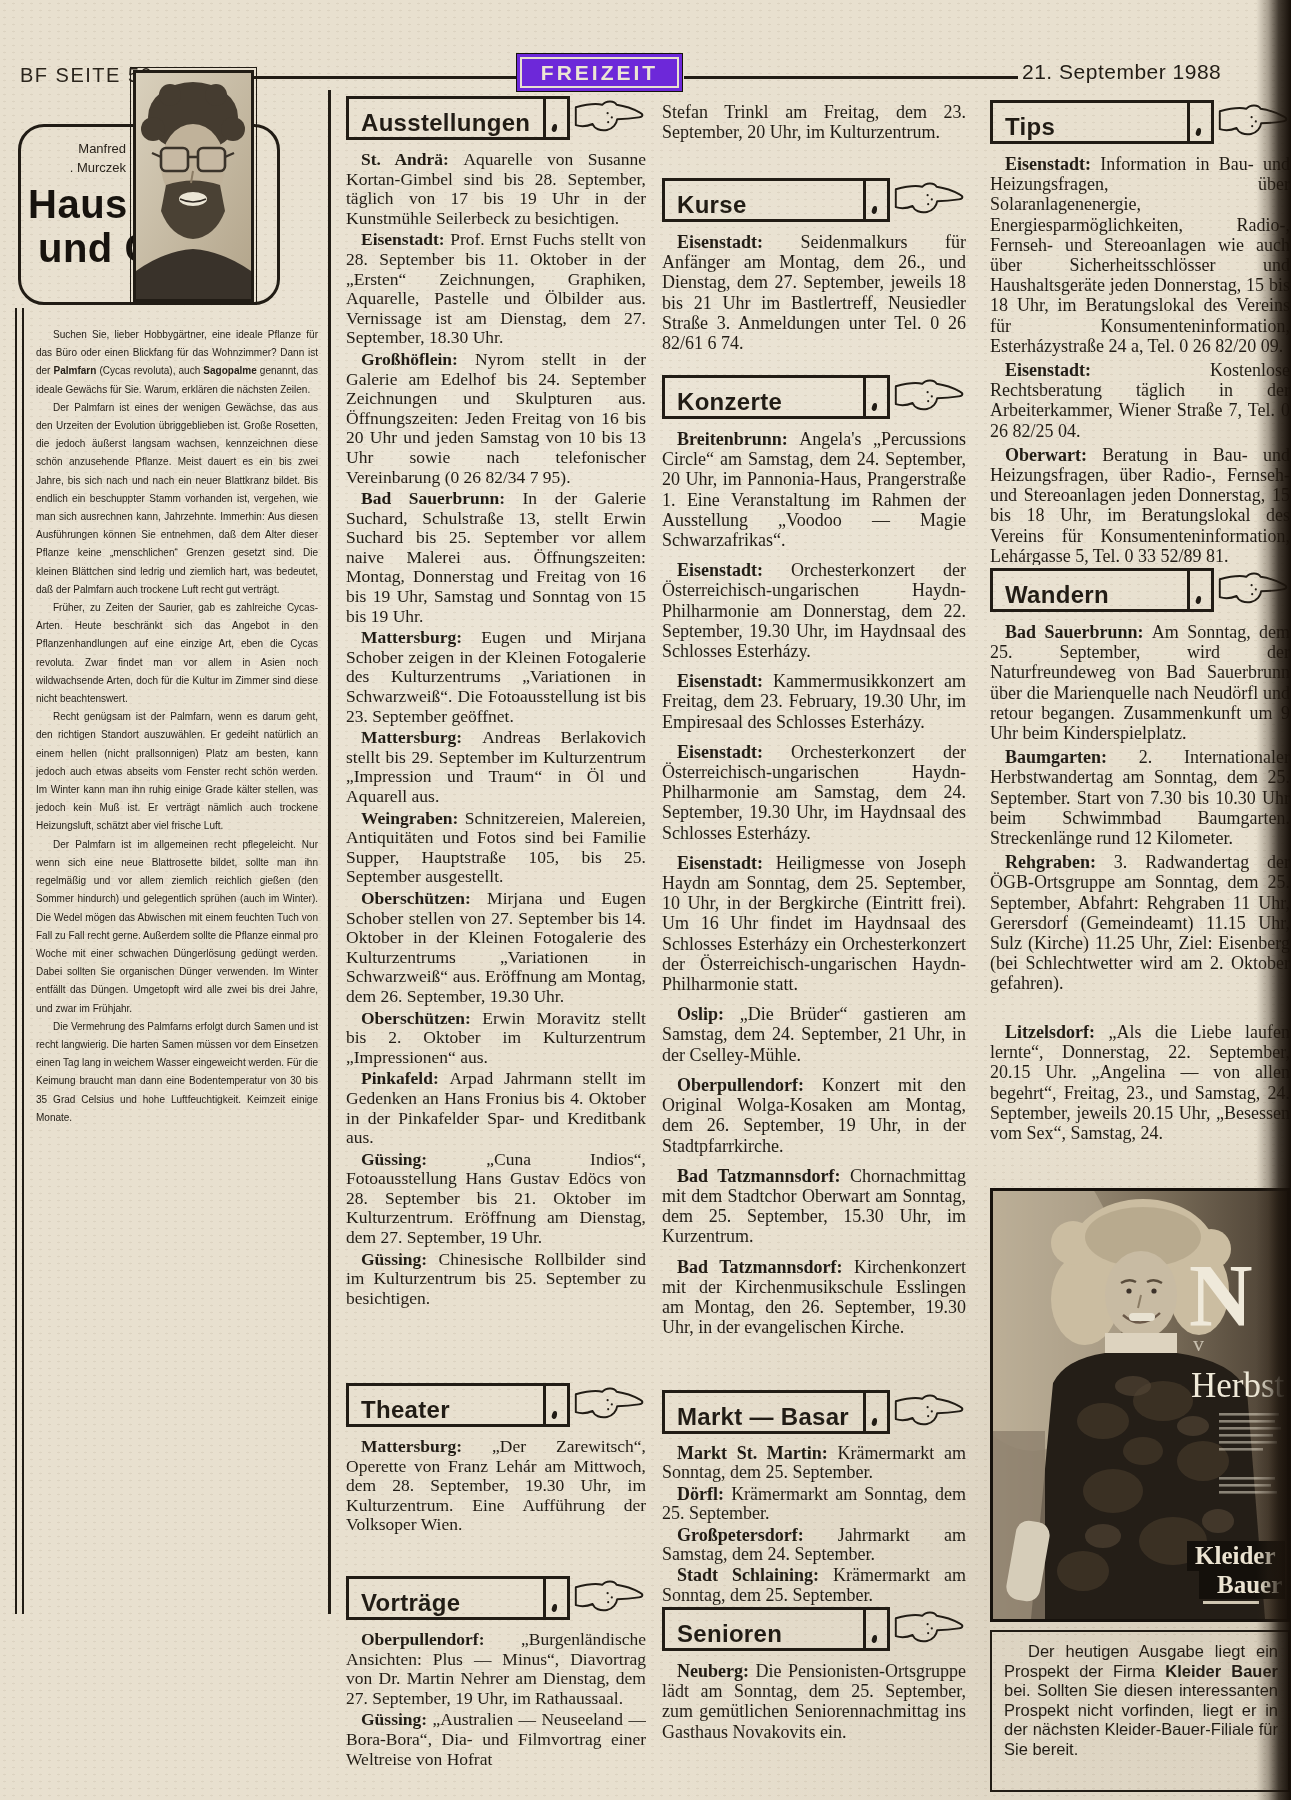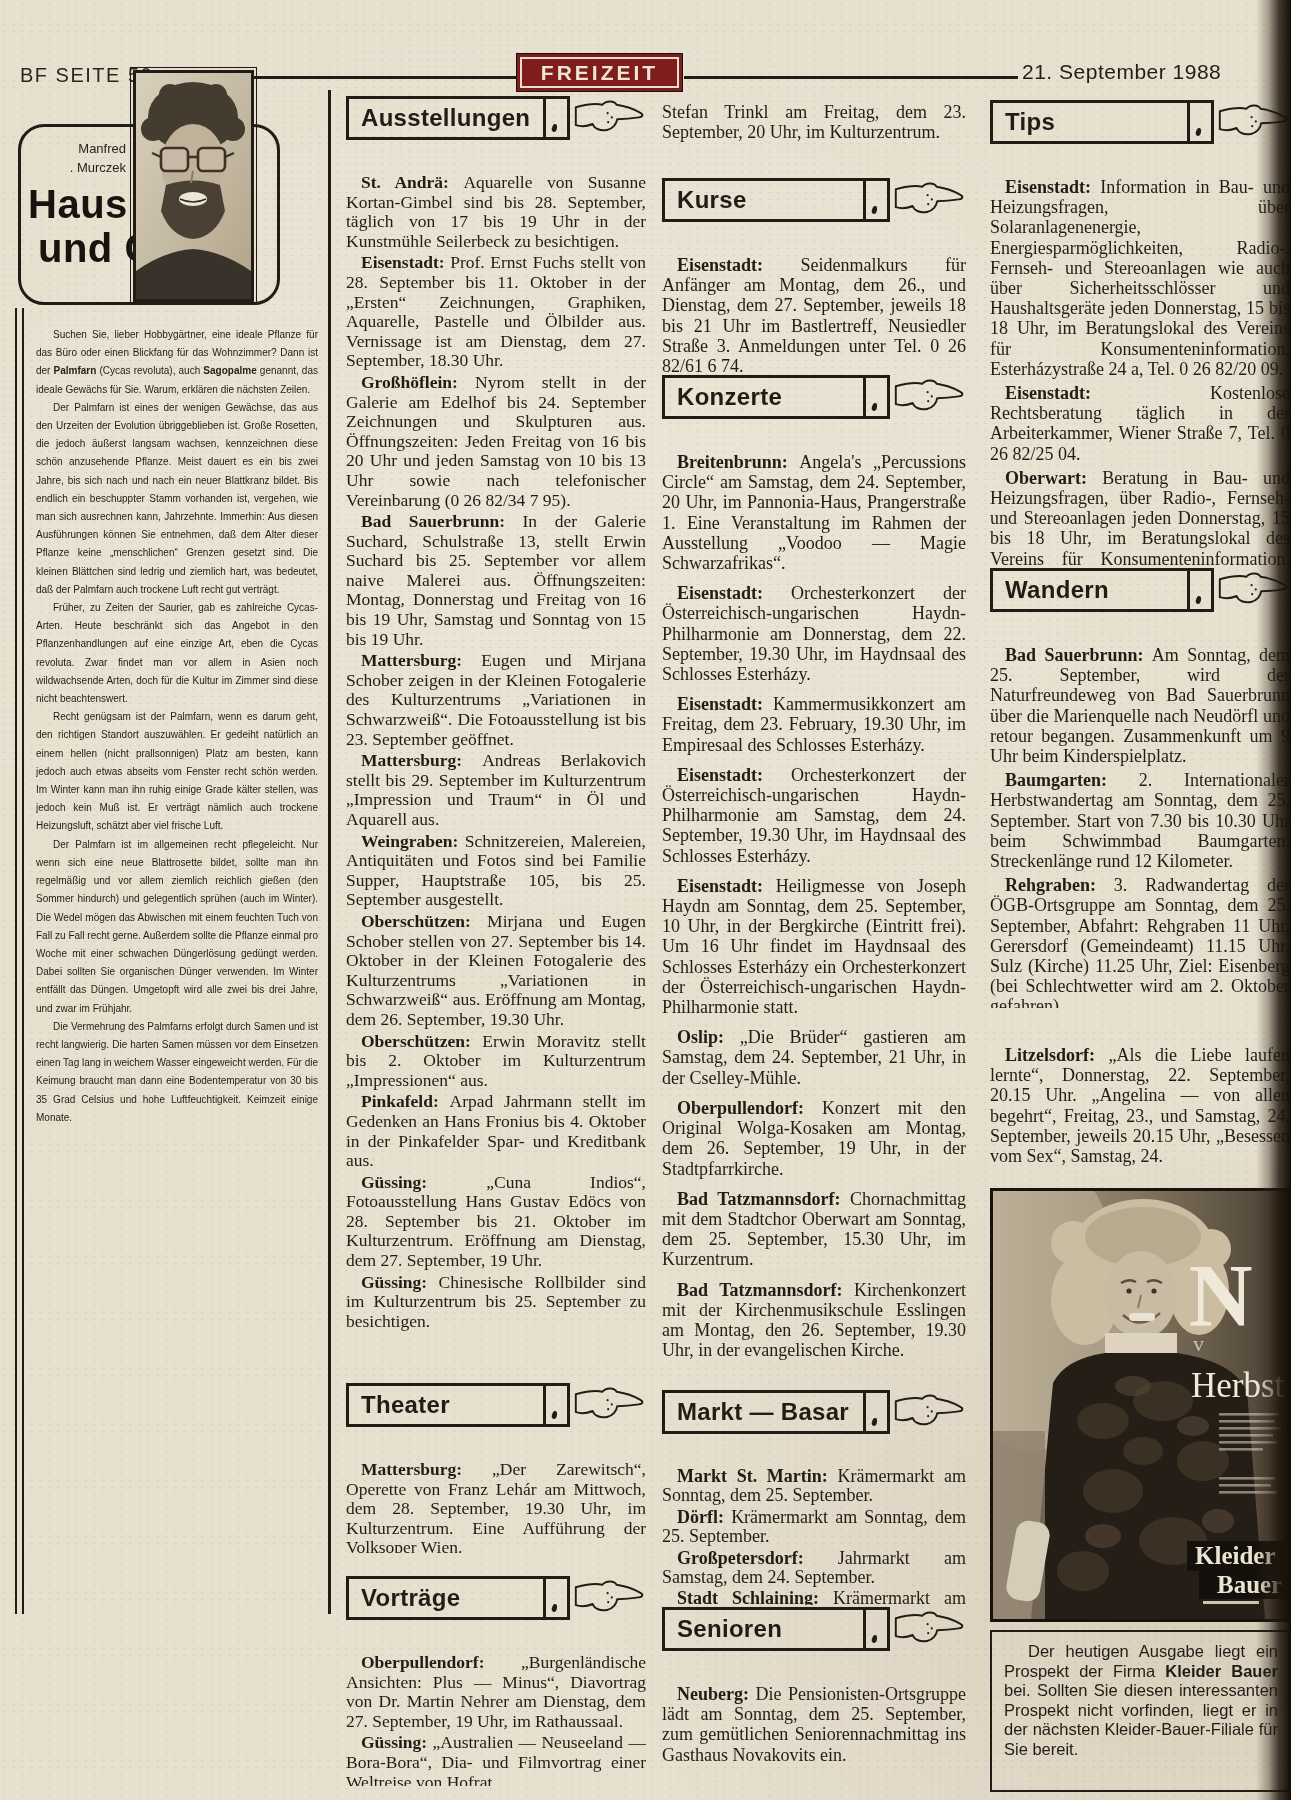--- a/index.html
+++ b/index.html
@@ -11,21 +11,21 @@
       radial-gradient(rgba(120,100,70,.10) 1px, transparent 1.4px),
       radial-gradient(1100px 800px at 42% 28%, rgba(255,255,255,.18), transparent 62%),
       radial-gradient(900px 700px at 96% 88%, rgba(90,70,40,.12), transparent 70%),
       #e8e0cf;
     background-size:9px 7px,auto,auto,auto;
   }
   .abs{position:absolute}
 
   
   .page-label{font-size:20px;letter-spacing:1.5px;color:#2a241c}
-  .banner{background:#7f1d1d;border:1.5px solid #17120d;position:relative;
+  .banner{background:#6d28d9;border:1.5px solid #17120d;position:relative;
           display:flex;align-items:center;justify-content:center}
   .banner::after{content:"";position:absolute;inset:3px;border:2px solid #e8e0cf;pointer-events:none}
   .banner span{color:#ece5d4;font-weight:700;font-size:21px;letter-spacing:3px}
   .date{font-size:21px;letter-spacing:.5px}
   .hrule{height:3px;background:#211c15}
 
   
   .author-box{border:3px solid #211c15;border-radius:26px}
   .photo-frame{border:3px solid #211c15;outline:1.5px solid #211c15;outline-offset:2px;background:#cdc3ab;z-index:3;overflow:hidden}
   .author-name{font-size:13px;line-height:19px;text-align:right;color:#2a241c}
@@ -36,27 +36,27 @@
   .vsingle{width:3px;background:#211c15}
 
   
   .garden{font-family:"Liberation Sans",sans-serif;font-size:10px;line-height:18.2px;overflow:hidden}
   .gpara{text-align:justify;text-indent:17px}
   .bseg{font-weight:700}
 
   
   .sec{overflow:hidden}
   .sec-header{display:flex;align-items:stretch;height:44px}
-  .sec-title-box{flex:1;border:3px solid #211c15;display:flex;align-items:center;padding-left:12px}
+  .sec-title-box{flex:1;border:3px solid #211c15;display:flex;align-items:flex-end;padding-left:12px}
   .sec-title{font-weight:700;font-size:24px;white-space:nowrap;letter-spacing:.3px;font-family:"Liberation Sans",sans-serif}
   .sec-dot-box{width:24px;border:3px solid #211c15;border-left:none;position:relative}
   .sec-dot-box::after{content:"";position:absolute;left:6px;bottom:5px;width:5px;height:8px;
       background:#211c15;border-radius:50% 50% 50% 50%/62% 62% 38% 38%;transform:rotate(14deg)}
   .manicule{width:72px;height:50px;margin-left:4px;align-self:center;flex:none}
-  .items{margin-top:33px}
+  .items{margin-top:10px}
   .serif .items, .serif .cont{font-family:"Liberation Serif",serif}
   .col2 .items{font-size:17.5px;line-height:19.6px}
   .col3 .items,.col4 .items{font-size:18px;line-height:20.2px}
   .item{text-align:justify;text-indent:15px}
   .item + .item{margin-top:2px}
   .lead{font-weight:700}
   [data-section="konzerte"] .item + .item{margin-top:10px}
   [data-section="tips"] .item + .item,[data-section="wandern"] .item + .item{margin-top:4px}
   [data-section="markt"] .items{line-height:19.4px}
   .cont{font-size:18px;line-height:20.2px;text-align:justify}

